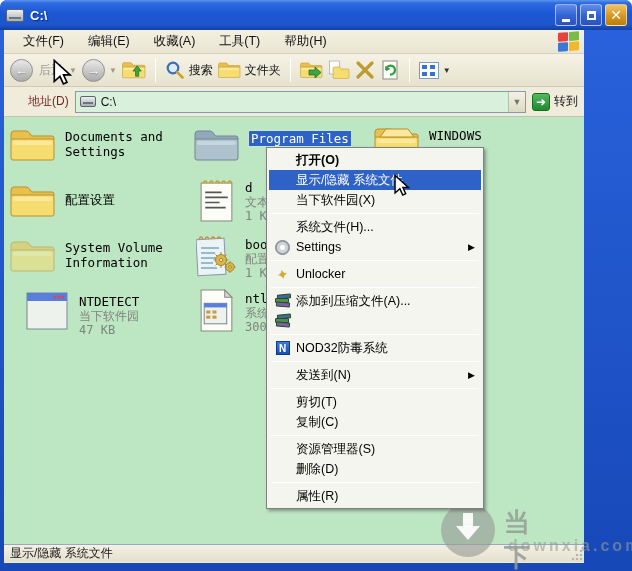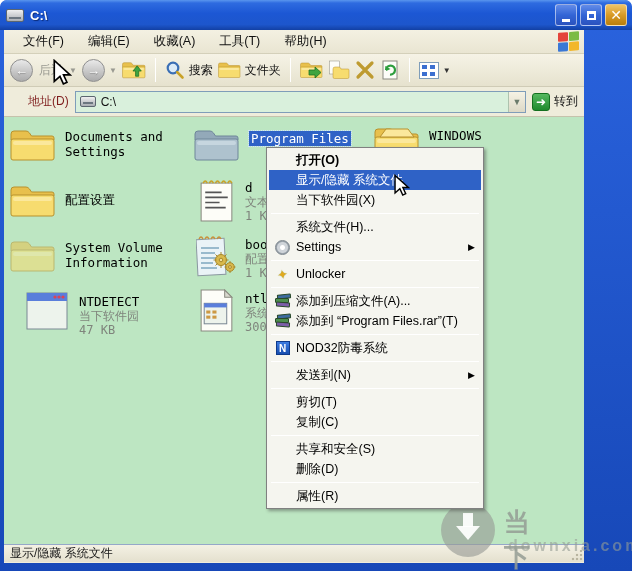--- a/index.html
+++ b/index.html
@@ -407,21 +407,20 @@
       <span>添加到压缩文件(A)...</span>
     </div>
     <div class="mi">
       <span class="mi-ico">
           <span class="rar-ico">
             <i></i>
             <i></i>
             <i></i>
           </span>
         </span>
-      <span>添加到 “Program Files.rar”(T)</span>
     </div>
     <div class="msep"></div>
     <div class="mi">
       <span class="mi-ico">
           <span class="nod-ico">N</span>
         </span>
       <span>NOD32防毒系统</span>
     </div>
     <div class="msep"></div>
     <div class="mi">
@@ -430,21 +429,21 @@
     </div>
     <div class="msep"></div>
     <div class="mi">
         <span>剪切(T)</span>
       </div>
     <div class="mi">
         <span>复制(C)</span>
       </div>
     <div class="msep"></div>
     <div class="mi">
-        <span>共享和安全(S)</span>
+        <span>资源管理器(S)</span>
       </div>
     <div class="mi">
         <span>删除(D)</span>
       </div>
     <div class="msep"></div>
     <div class="mi">
         <span>属性(R)</span>
       </div>
   </div>
 

